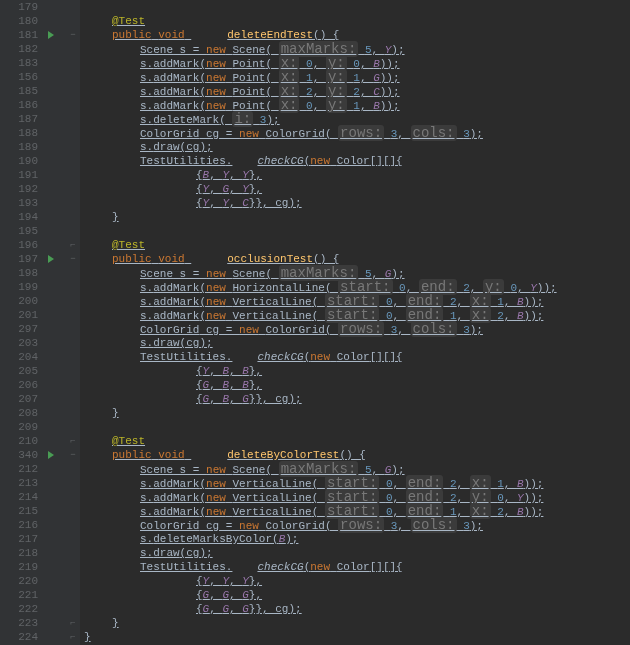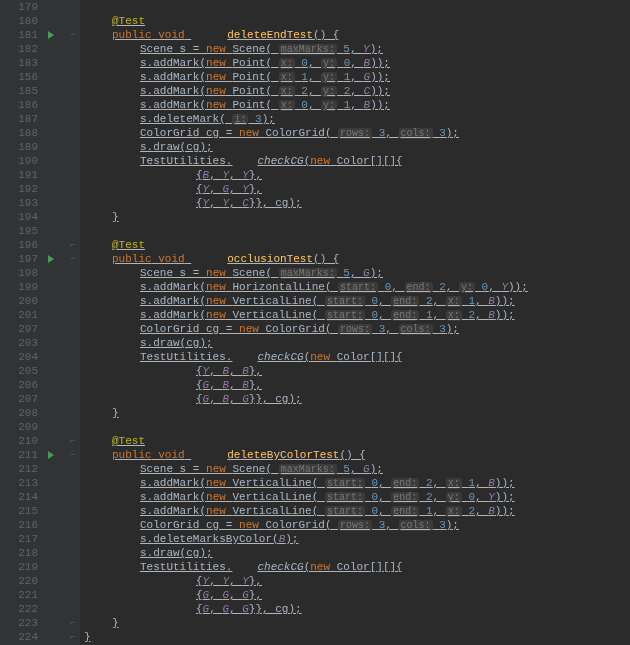--- a/index.html
+++ b/index.html
@@ -62,21 +62,21 @@
 }
 .line { height: 14px; }
 .i1 { padding-left: 28px; }
 .i2 { padding-left: 56px; }
 .i3 { padding-left: 112px; }
 .kw { color: #cc7832; }
 .ann { color: #bbb529; }
 .fn { color: #ffc66d; margin-left: 36px; }
 .str, .fld { color: #9876aa; font-style: italic; }
 .num { color: #6897bb; }
-.hint { color: #787878; background: #3b3b3b; border-radius: 3px; padding: 0 2px; font-style: normal; font-size: 10px; }
+.hint { color: #787878; background: #3b3b3b; border-radius: 3px; padding: 0 2px; font-style: normal; font-size: 14px; }
 .mtd { color: #a9b7c6; }
 .cls { color: #a9b7c6; }
 .stat { color: #a9b7c6; font-style: italic; margin-left: 25px; }
 </style>
 </head>
 <body>
 
 <div class="editor">
   <div class="gutter" id="gutter">
       <div class="ln">179</div>
@@ -104,21 +104,21 @@
       <div class="ln">201</div>
       <div class="ln">297</div>
       <div class="ln">203</div>
       <div class="ln">204</div>
       <div class="ln">205</div>
       <div class="ln">206</div>
       <div class="ln">207</div>
       <div class="ln">208</div>
       <div class="ln">209</div>
       <div class="ln">210</div>
-      <div class="ln">211</div>
+      <div class="ln">340</div>
       <div class="ln">212</div>
       <div class="ln">213</div>
       <div class="ln">214</div>
       <div class="ln">215</div>
       <div class="ln">216</div>
       <div class="ln">217</div>
       <div class="ln">218</div>
       <div class="ln">219</div>
       <div class="ln">220</div>
       <div class="ln">221</div>

